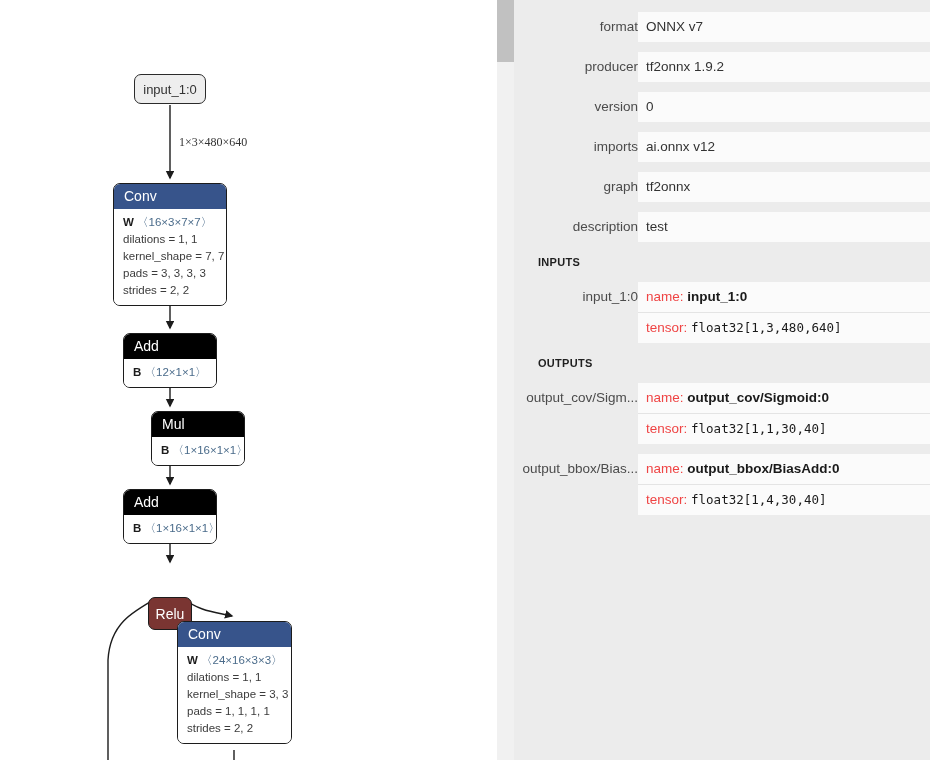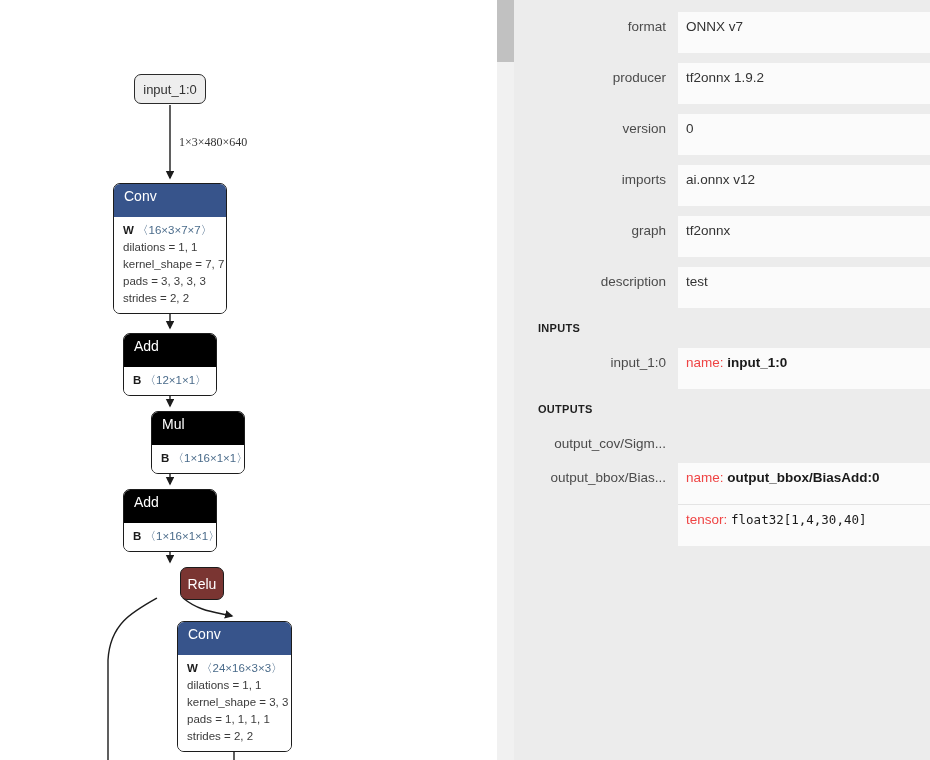--- a/index.html
+++ b/index.html
@@ -36,21 +36,21 @@
   
   .layer {
     border: 1.5px solid #1c1c1c;
     border-radius: 7px;
     overflow: hidden;
     background: #ffffff;
   }
   .layer-header {
     font-size: 14px;
     color: #ffffff;
-    padding: 4px 10px 13px 10px;
+    padding: 4px 10px 5px 10px;
     line-height: 16px;
   }
   .layer-header.blue  { background: #37548b; }
   .layer-header.black { background: #000000; }
   .layer-body {
     background: #ffffff;
     padding: 5px 9px 6px 9px;
   }
   .attr-line {
     font-size: 11.5px;
@@ -98,41 +98,41 @@
     background: #ececec;
     overflow: hidden;
     padding-top: 12px;
   }
   .prop-row {
     display: flex;
     align-items: flex-start;
     margin-bottom: 10px;
   }
   .prop-label {
-    width: 164px;
+    width: 124px;
     text-align: right;
-    padding-right: 12px;
+    padding-right: 0;
     font-size: 13.5px;
     color: #4b4b4b;
     line-height: 19px;
     padding-top: 5px;
     white-space: nowrap;
     overflow: hidden;
   }
   .prop-value-stack {
     flex: 1 1 auto;
     min-width: 0;
   }
   .prop-value {
     background: #fbfbfb;
     border-bottom: 1px solid #e4e4e4;
     font-size: 13.5px;
     color: #333333;
     line-height: 19px;
-    padding: 5px 0 17px 8px;
+    padding: 5px 0 6px 8px;
     white-space: nowrap;
     overflow: hidden;
   }
   .prop-value:last-child { border-bottom: none; }
 
   .section-title {
     font-size: 11px;
     font-weight: bold;
     color: #1f1f1f;
     letter-spacing: 0.3px;
@@ -224,21 +224,21 @@
     <div class="node-box layer" style="left:123px; top:489px; width:94px;">
       <div class="layer-header black">Add</div>
       <div class="layer-body">
         <div class="attr-line">
           <span class="k">B</span>
           <span class="dims">〈1×16×1×1〉</span>
         </div>
       </div>
     </div>
 
-    <div class="node-box op-node" style="left:148px; top:567px; width:44px; height:33px;margin-left:32px;">
+    <div class="node-box op-node" style="left:148px; top:597px; width:44px; height:33px;">
       <span>Relu</span>
     </div>
 
     <div class="node-box layer" style="left:177px; top:621px; width:115px;">
       <div class="layer-header blue">Conv</div>
       <div class="layer-body">
         <div class="attr-line">
           <span class="k">W</span>
           <span class="dims">〈24×16×3×3〉</span>
         </div>
@@ -295,27 +295,38 @@
     </div>
 
     <div class="section-title">INPUTS</div>
 
     <div class="prop-row">
       <div class="prop-label">input_1:0</div>
       <div class="prop-value-stack">
         <div class="prop-value">
           <span class="kv-key">name: </span><span class="kv-name">input_1:0</span>
         </div>
+        <div class="prop-value">
+          <span class="kv-key">tensor: </span><span class="kv-mono">float32[1,3,480,640]</span>
+        </div>
       </div>
     </div>
 
     <div class="section-title">OUTPUTS</div>
 
     <div class="prop-row">
       <div class="prop-label">output_cov/Sigm...</div>
+      <div class="prop-value-stack">
+        <div class="prop-value">
+          <span class="kv-key">name: </span><span class="kv-name">output_cov/Sigmoid:0</span>
+        </div>
+        <div class="prop-value">
+          <span class="kv-key">tensor: </span><span class="kv-mono">float32[1,1,30,40]</span>
+        </div>
+      </div>
     </div>
 
     <div class="prop-row">
       <div class="prop-label">output_bbox/Bias...</div>
       <div class="prop-value-stack">
         <div class="prop-value">
           <span class="kv-key">name: </span><span class="kv-name">output_bbox/BiasAdd:0</span>
         </div>
         <div class="prop-value">
           <span class="kv-key">tensor: </span><span class="kv-mono">float32[1,4,30,40]</span>

